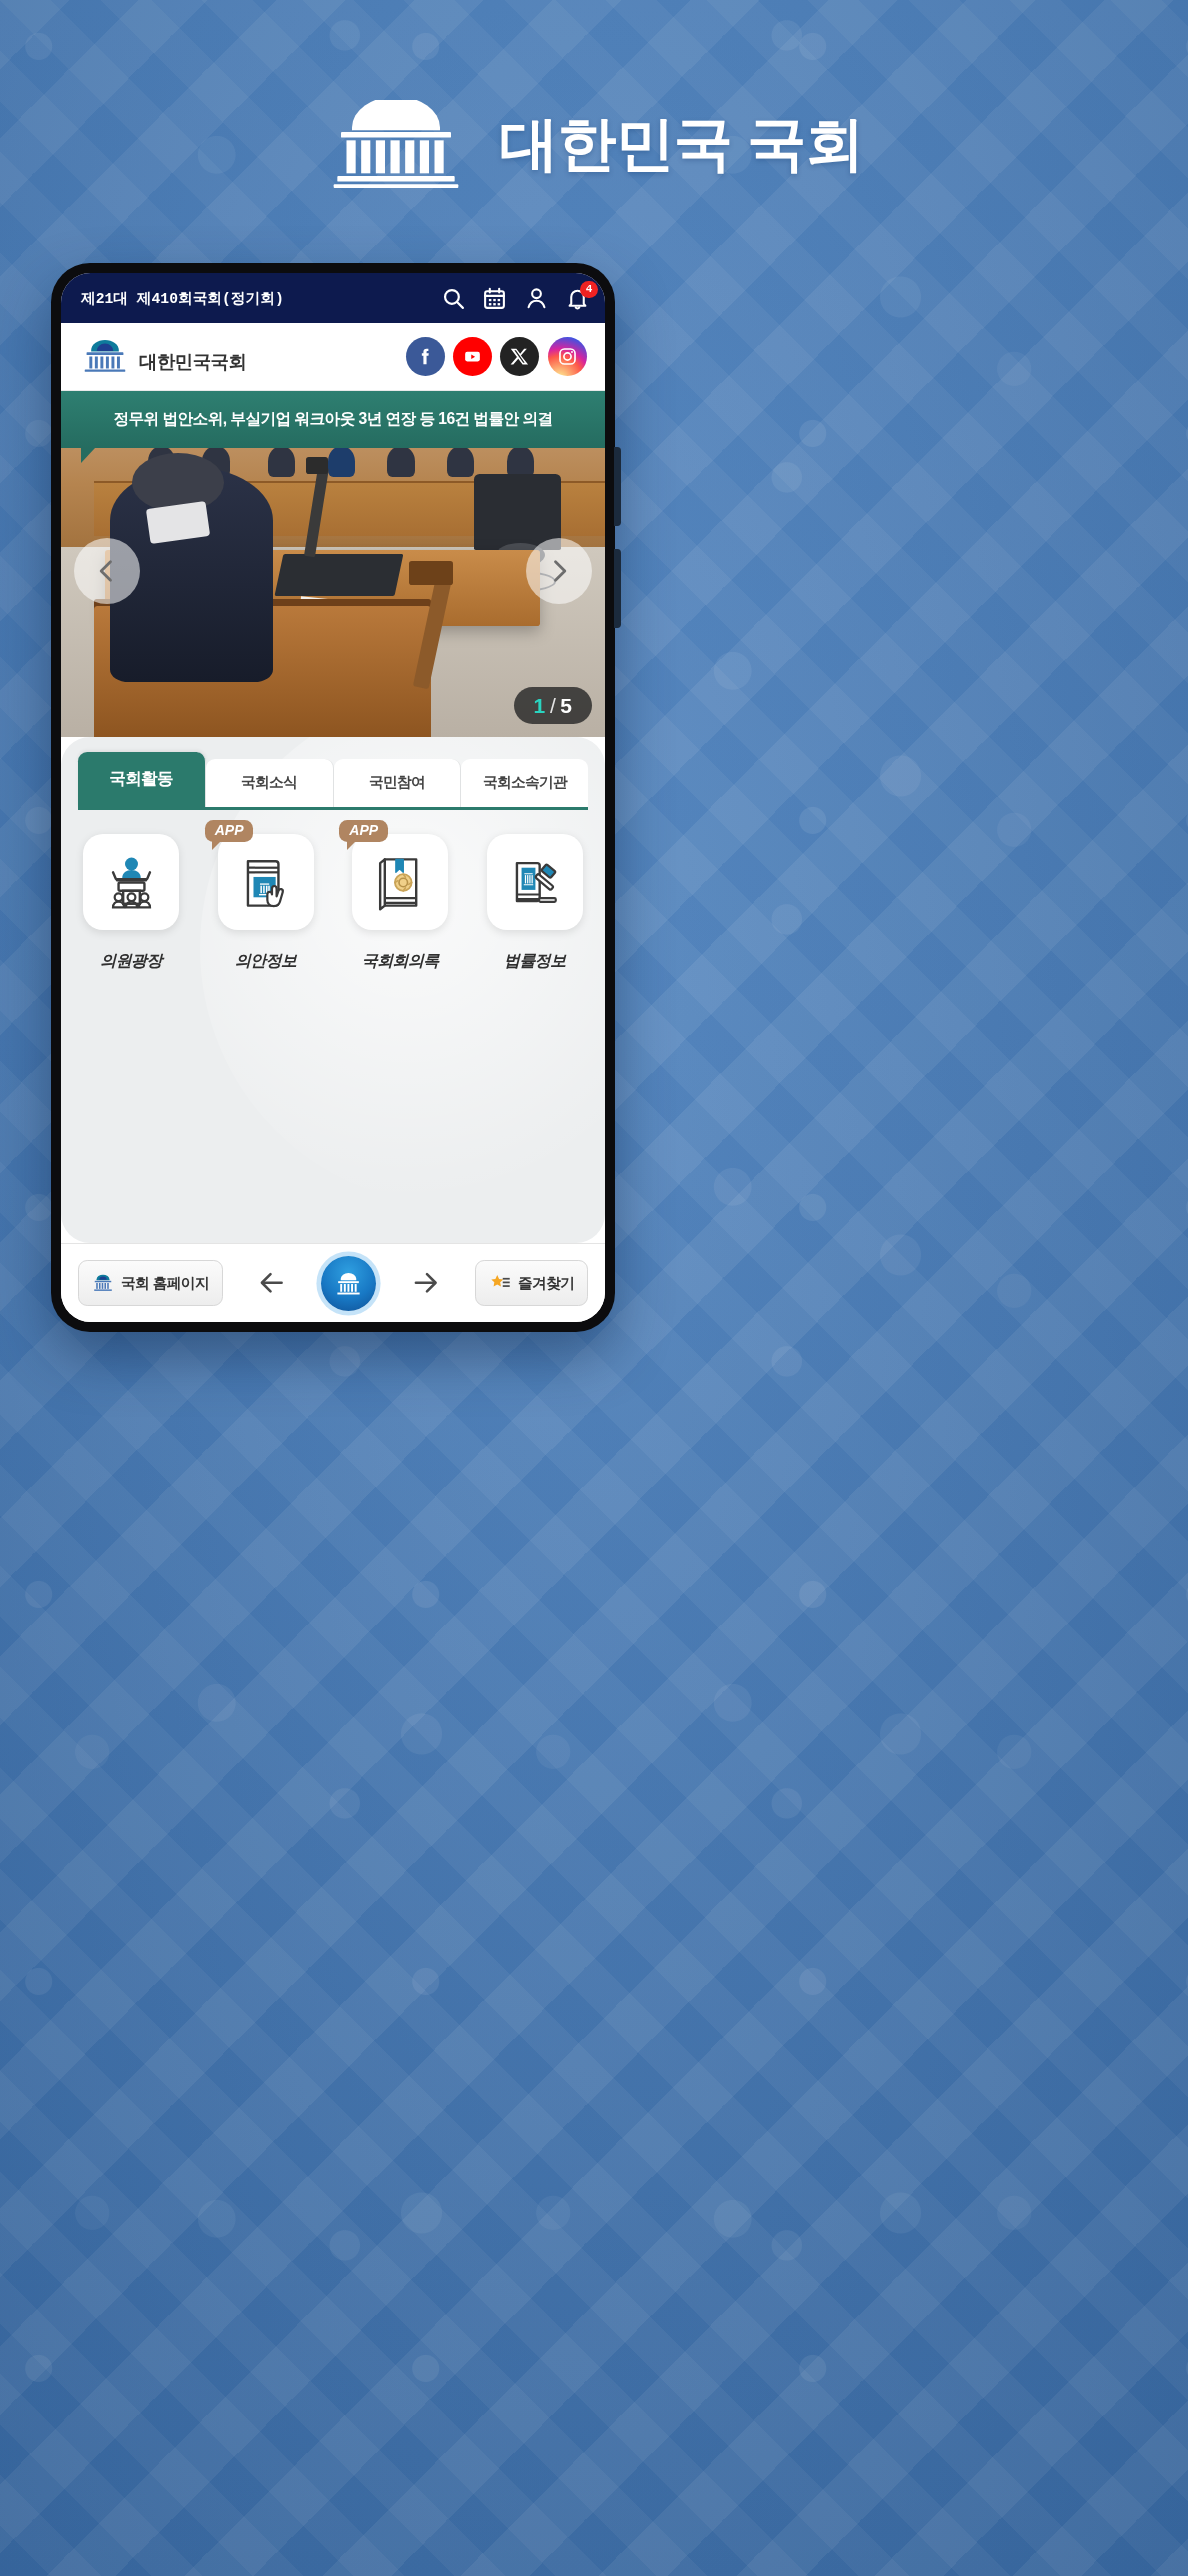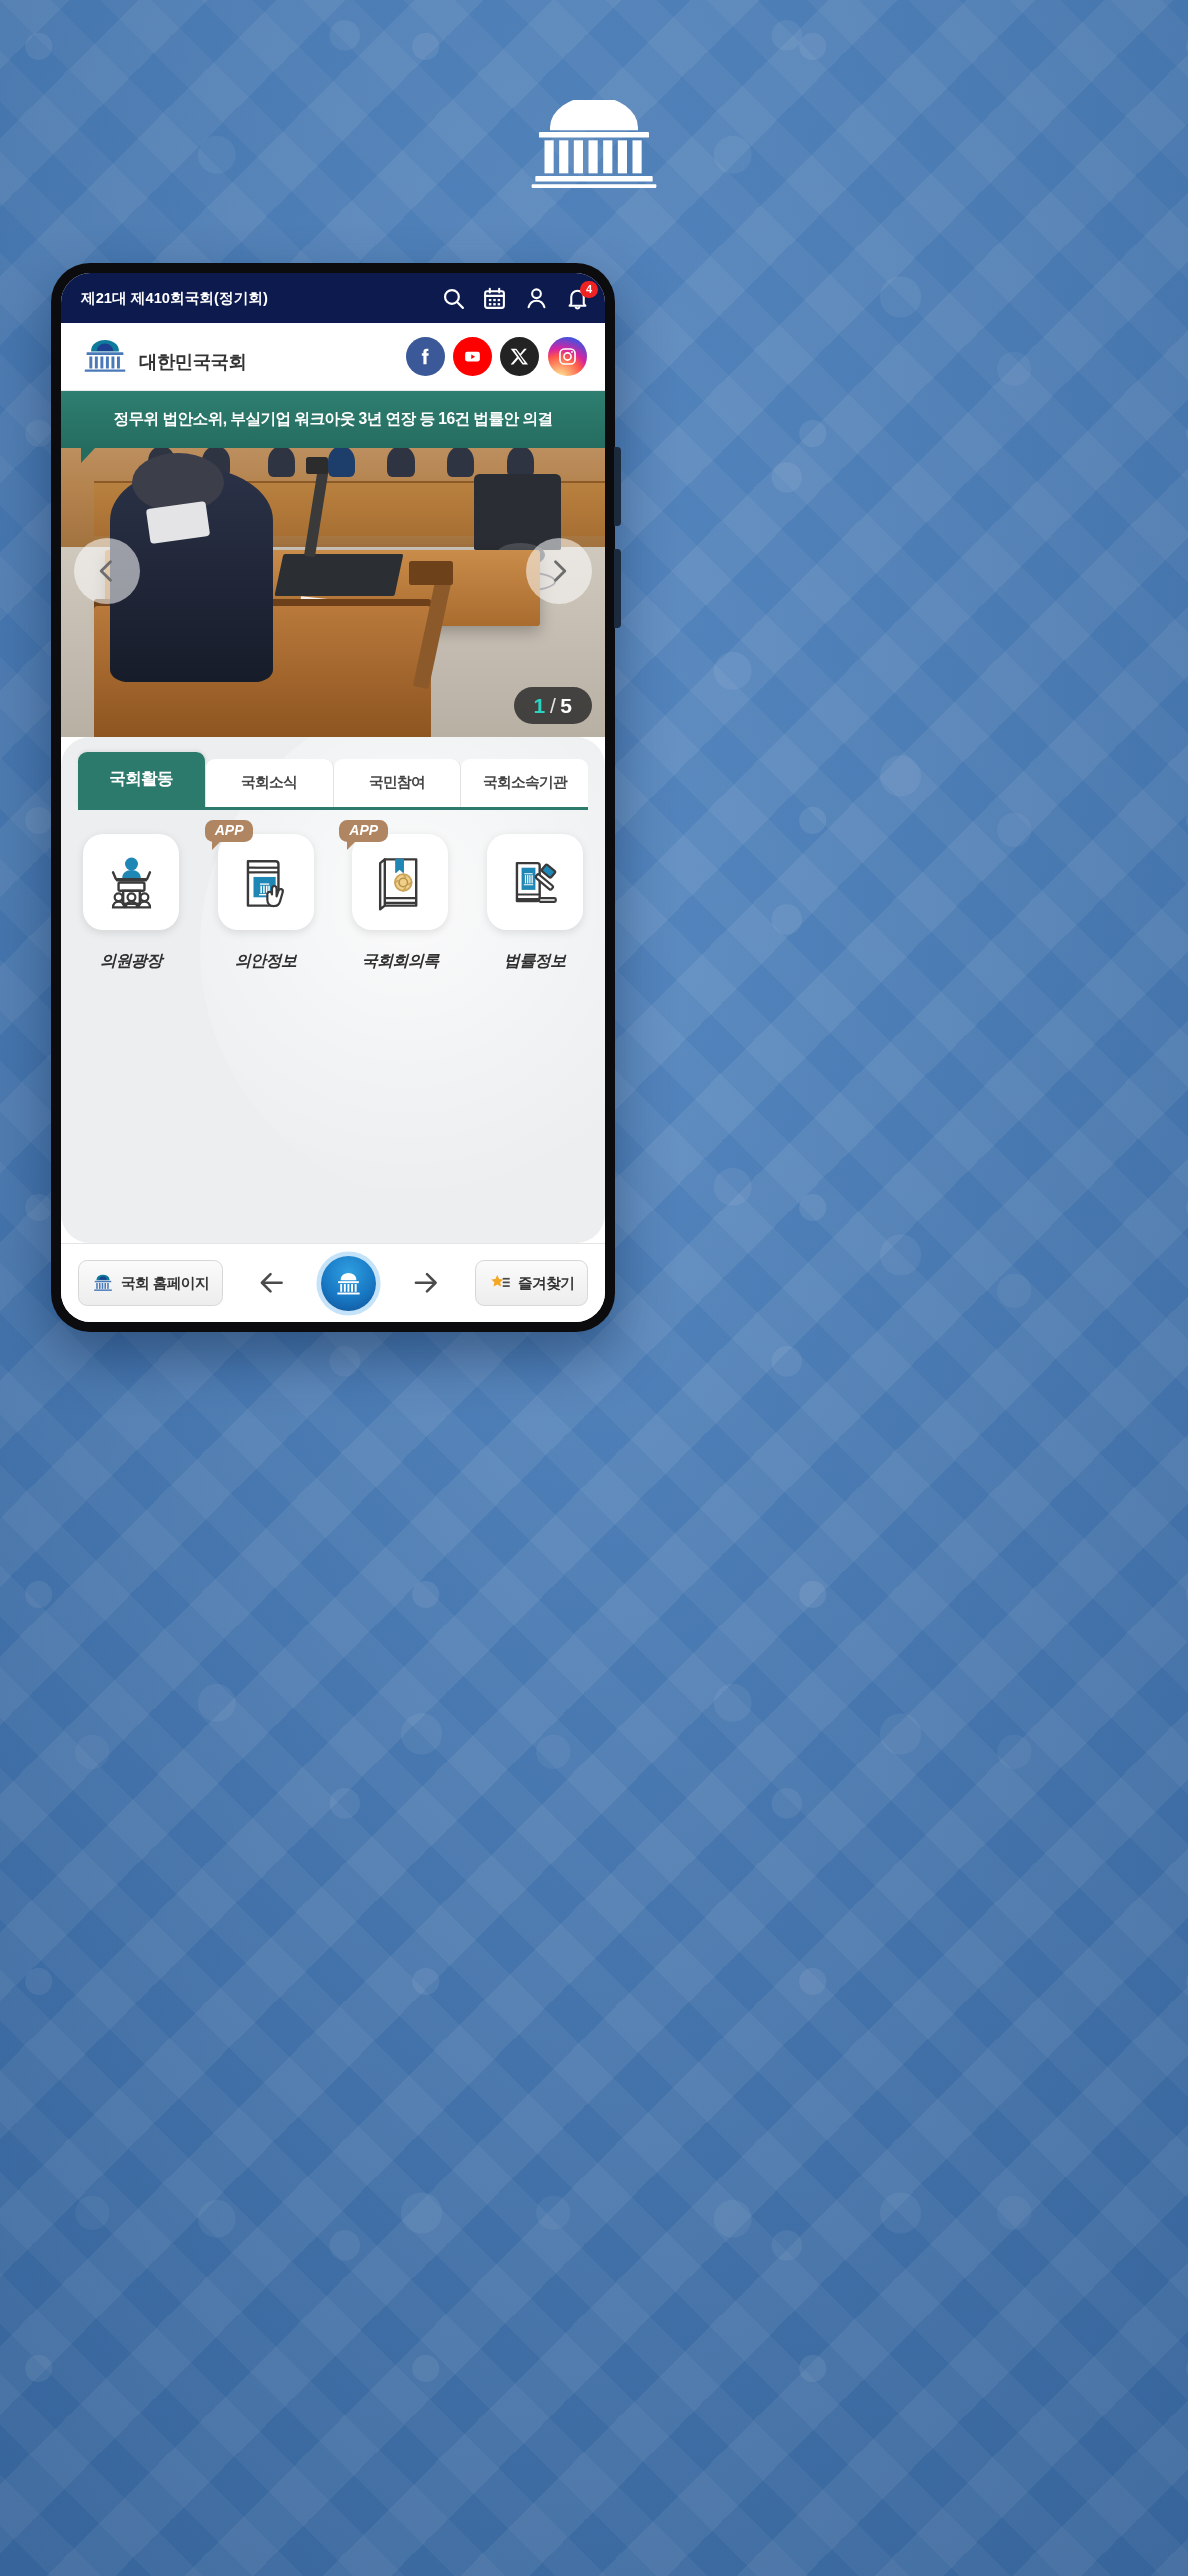--- a/index.html
+++ b/index.html
@@ -78,20 +78,21 @@
   #side-btn-2 { top: 286px; height: 79px; }
 
   
   #app-topbar {
     background: #0d1a4e;
     height: 50px;
     flex: 0 0 50px;
     display: flex; align-items: center;
     padding: 0 14.7px 0 20px;
     gap: 22px;
+    font-family: Liberation Mono, monospace;
   }
   #session-title {
     color: #ffffff; font-size: 14.7px; font-weight: 600;
     white-space: nowrap; flex: 1;
   }
   #topbar-icons { display: flex; align-items: center; gap: 16.6px; }
   .topbar-icon { width: 25px; height: 25px; position: relative; display:block; }
   .topbar-icon svg { width: 100%; height: 100%; display: block; }
   #bell-badge {
     position: absolute; top: -4.6px; right: -7.4px;
@@ -303,20 +304,21 @@
     <rect x="24" y="44" width="10" height="36" fill="#ffffff"></rect>
     <rect x="40" y="44" width="10" height="36" fill="#ffffff"></rect>
     <rect x="56" y="44" width="10" height="36" fill="#ffffff"></rect>
     <rect x="72" y="44" width="10" height="36" fill="#ffffff"></rect>
     <rect x="88" y="44" width="10" height="36" fill="#ffffff"></rect>
     <rect x="104" y="44" width="10" height="36" fill="#ffffff"></rect>
     <rect x="120" y="44" width="10" height="36" fill="#ffffff"></rect>
     <rect x="14" y="83" width="128" height="6" rx="1" fill="#ffffff"></rect>
     <rect x="10" y="92" width="136" height="4" rx="1" fill="#ffffff"></rect>
   </svg>
+  <div id="brand-title">대한민국 국회</div>
 </div>
 
 <div id="phone">
   <div class="side-btn" id="side-btn-1"></div>
   <div class="side-btn" id="side-btn-2"></div>
 
   <div id="phone-screen">
 
     <div id="app-topbar">
       <div id="session-title">제21대 제410회국회(정기회)</div>

